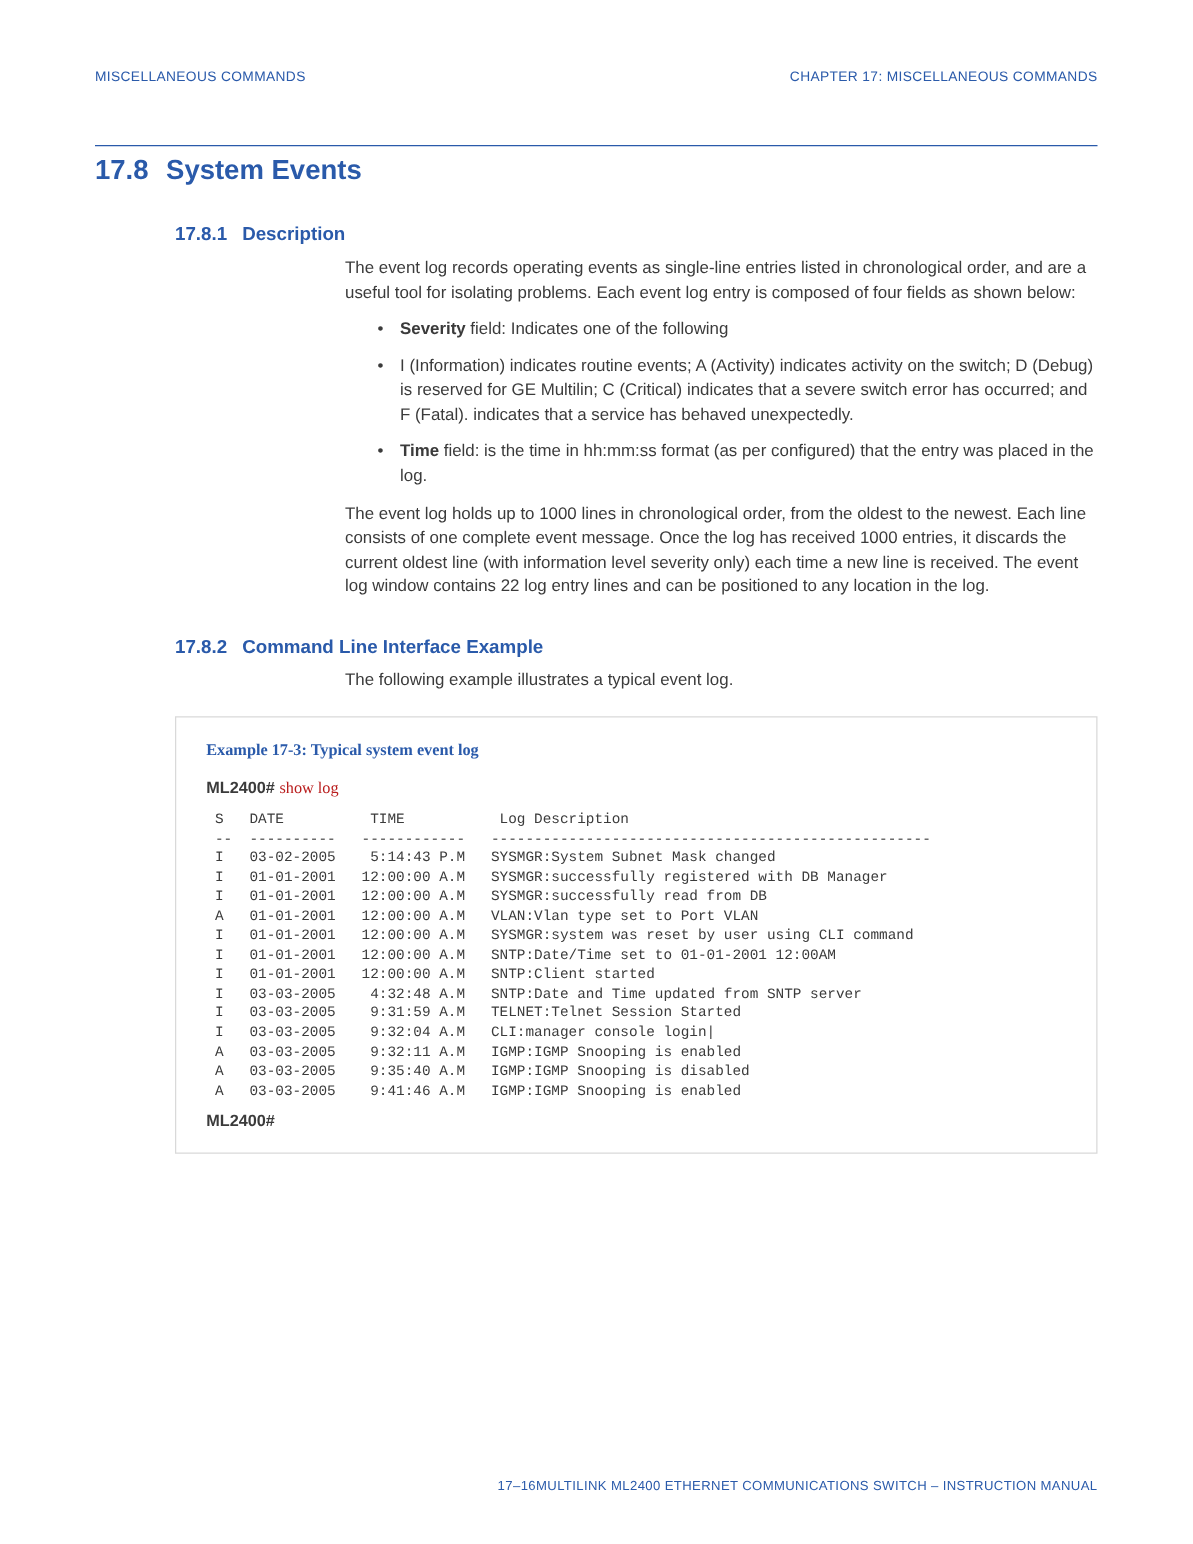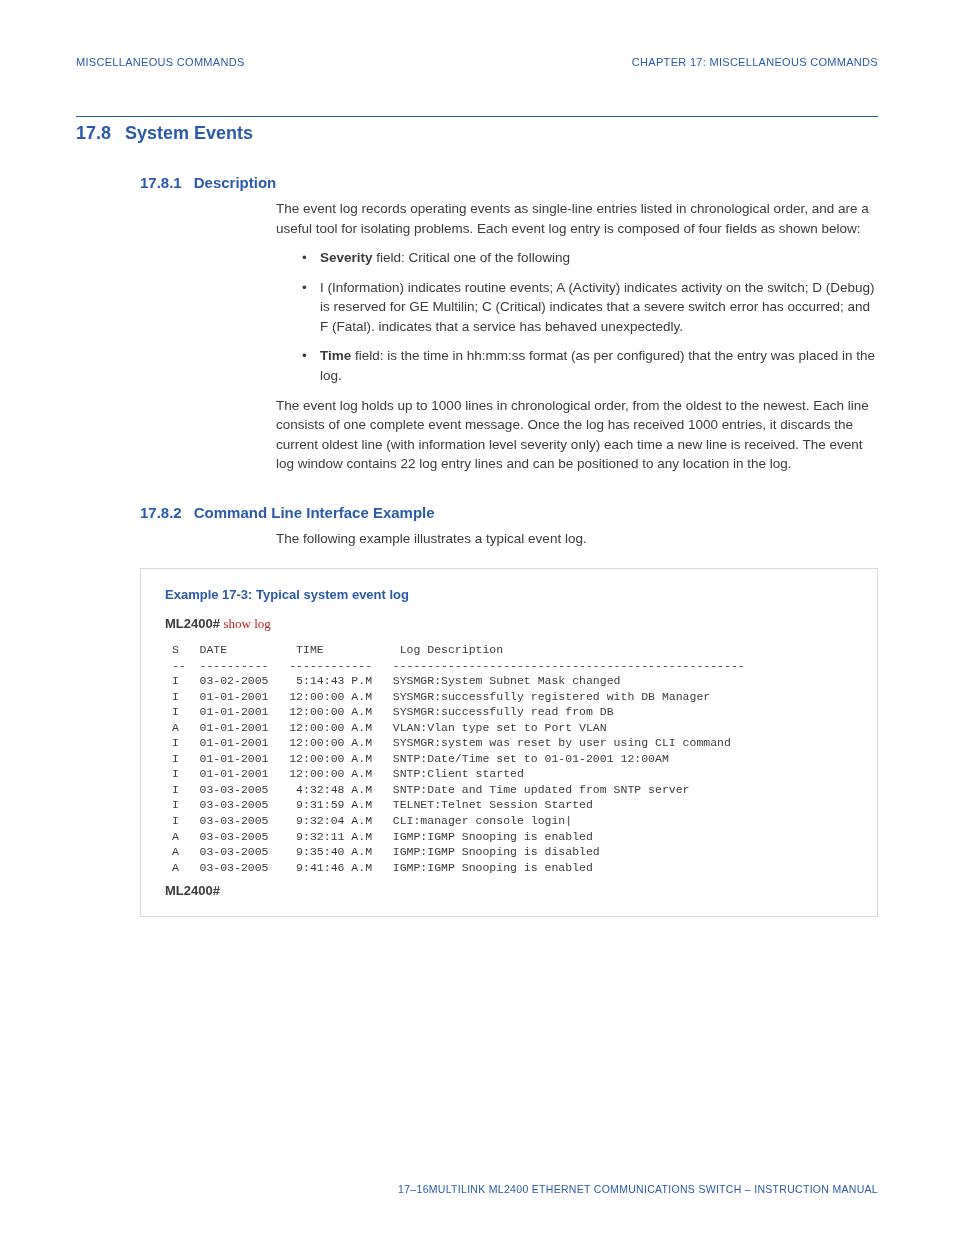--- a/index.html
+++ b/index.html
@@ -25,21 +25,21 @@
     color: #2a5aaa;
     margin-bottom: 48px;
   }
   .hr-rule {
     border: none;
     border-top: 1px solid #2a5aaa;
     margin: 0 0 6px 0;
   }
   h1.section-title {
     color: #2a5aaa;
-    font-size: 18px;
+    font-size: 22px;
     font-weight: 600;
     margin: 0 0 30px 0;
     display: flex;
     gap: 14px;
   }
   h2.subsection-title {
     color: #2a5aaa;
     font-size: 15px;
     font-weight: 600;
     margin: 30px 0 8px 64px;
@@ -75,20 +75,21 @@
     border: 1px solid #d9d9d9;
     margin: 20px 0 0 64px;
     padding: 18px 24px 18px 24px;
     box-sizing: border-box;
   }
   .example-title {
     color: #2a5aaa;
     font-size: 13px;
     font-weight: 600;
     margin-bottom: 14px;
+    font-family: Liberation Serif, serif;
   }
   .prompt-line {
     font-family: "Segoe UI", Arial, sans-serif;
     font-size: 13px;
     margin-bottom: 10px;
   }
   .prompt-bold { font-weight: 700; color: #3b3b3b; }
   .cmd-blue { color: #b91c1c; font-family: Liberation Serif, serif; font-size: 13px; }
   pre.log {
     font-family: "Courier New", monospace;
@@ -132,21 +133,21 @@
 </h1>
 
 <h2 class="subsection-title">
   <span>17.8.1</span>
   <span>Description</span>
 </h2>
 
 <div class="body-block">
   <p>The event log records operating events as single-line entries listed in chronological order, and are a useful tool for isolating problems. Each event log entry is composed of four fields as shown below:</p>
   <ul class="bullets">
-    <li><span class="bold">Severity</span><span> field: Critical one of the following</span></li>
+    <li><span class="bold">Severity</span><span> field: Indicates one of the following</span></li>
     <li><span>I (Information) indicates routine events; A (Activity) indicates activity on the switch; D (Debug) is reserved for GE Multilin; C (Critical) indicates that a severe switch error has occurred; and F (Fatal). indicates that a service has behaved unexpectedly.</span></li>
     <li><span class="bold">Time</span><span> field: is the time in hh:mm:ss format (as per configured) that the entry was placed in the log.</span></li>
   </ul>
   <p>The event log holds up to 1000 lines in chronological order, from the oldest to the newest. Each line consists of one complete event message. Once the log has received 1000 entries, it discards the current oldest line (with information level severity only) each time a new line is received. The event log window contains 22 log entry lines and can be positioned to any location in the log.</p>
 </div>
 
 <h2 class="subsection-title">
   <span>17.8.2</span>
   <span>Command Line Interface Example</span>
 </h2>

